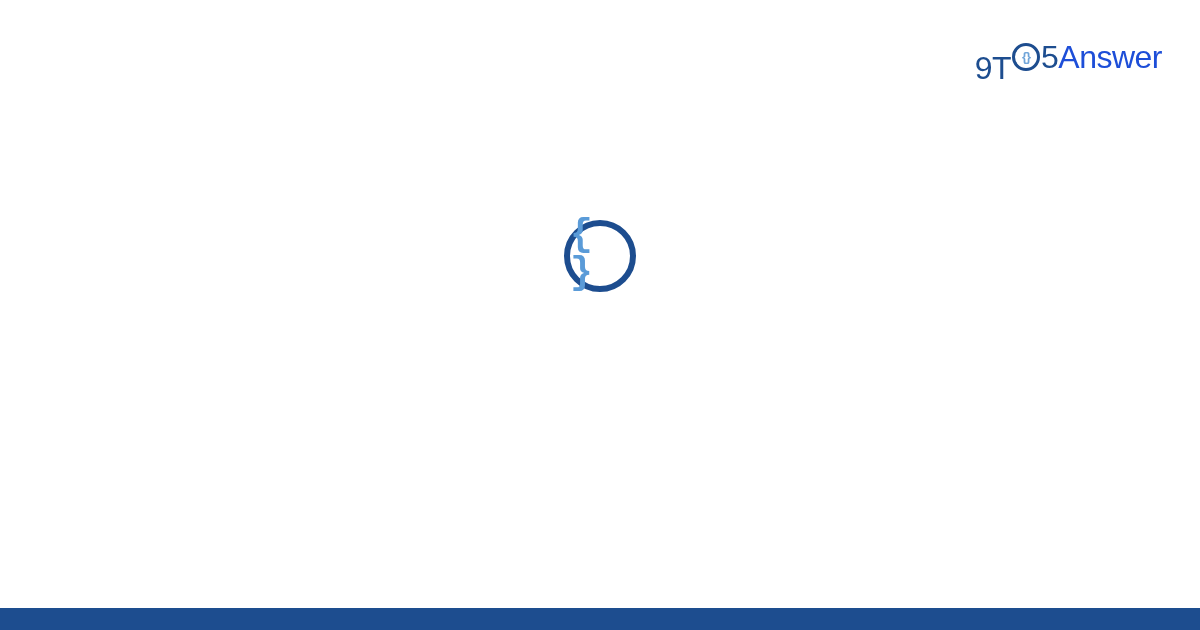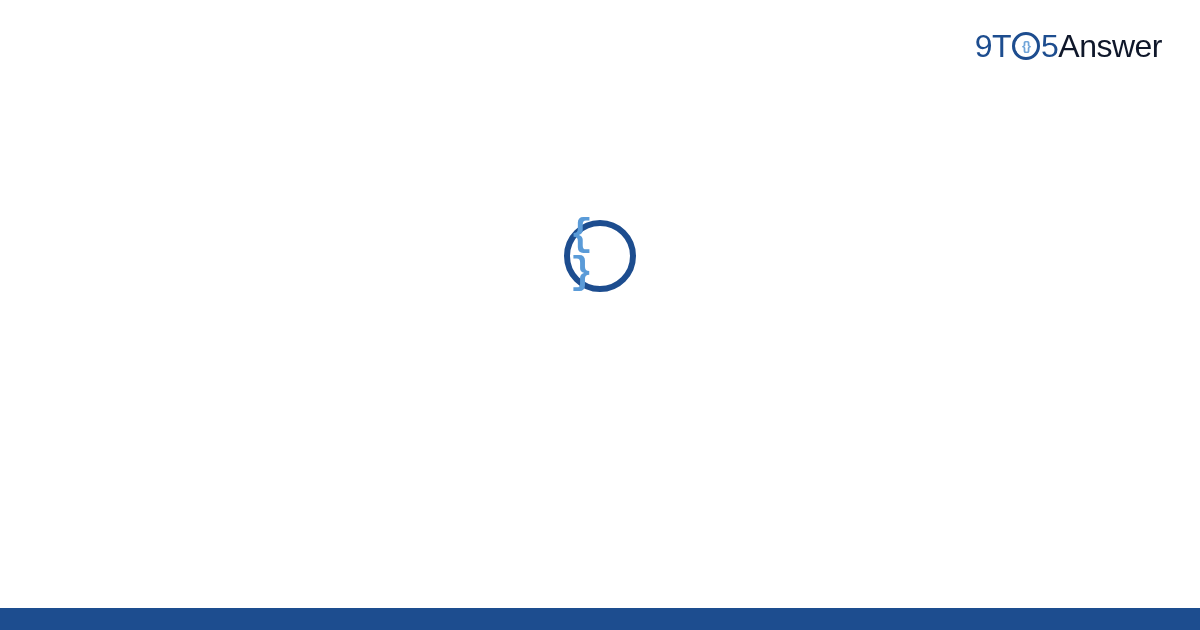--- a/index.html
+++ b/index.html
@@ -21,20 +21,21 @@
       right: 38px;
       font-size: 32px;
       font-weight: 400;
       letter-spacing: -0.5px;
       display: flex;
       align-items: center;
     }
     .logo-9t {
       color: #1d4d8f;
       font-weight: 500;
+      margin-top: 22px;
     }
     .logo-circle {
       display: inline-flex;
       align-items: center;
       justify-content: center;
       width: 28px;
       height: 28px;
       border: 3px solid #1d4d8f;
       border-radius: 50%;
       margin: 0 1px;
@@ -46,21 +47,21 @@
       font-size: 13px;
       color: #6fa4d8;
       font-weight: bold;
       letter-spacing: -1px;
     }
     .logo-5 {
       color: #1d4d8f;
       font-weight: 500;
     }
     .logo-answer {
-      color: #0f172a;
+      color: #1d4ed8;
       font-weight: 400;
     }
     .content {
       position: absolute;
       top: 0;
       left: 0;
       width: 100%;
       height: 100%;
       display: flex;
       flex-direction: column;

